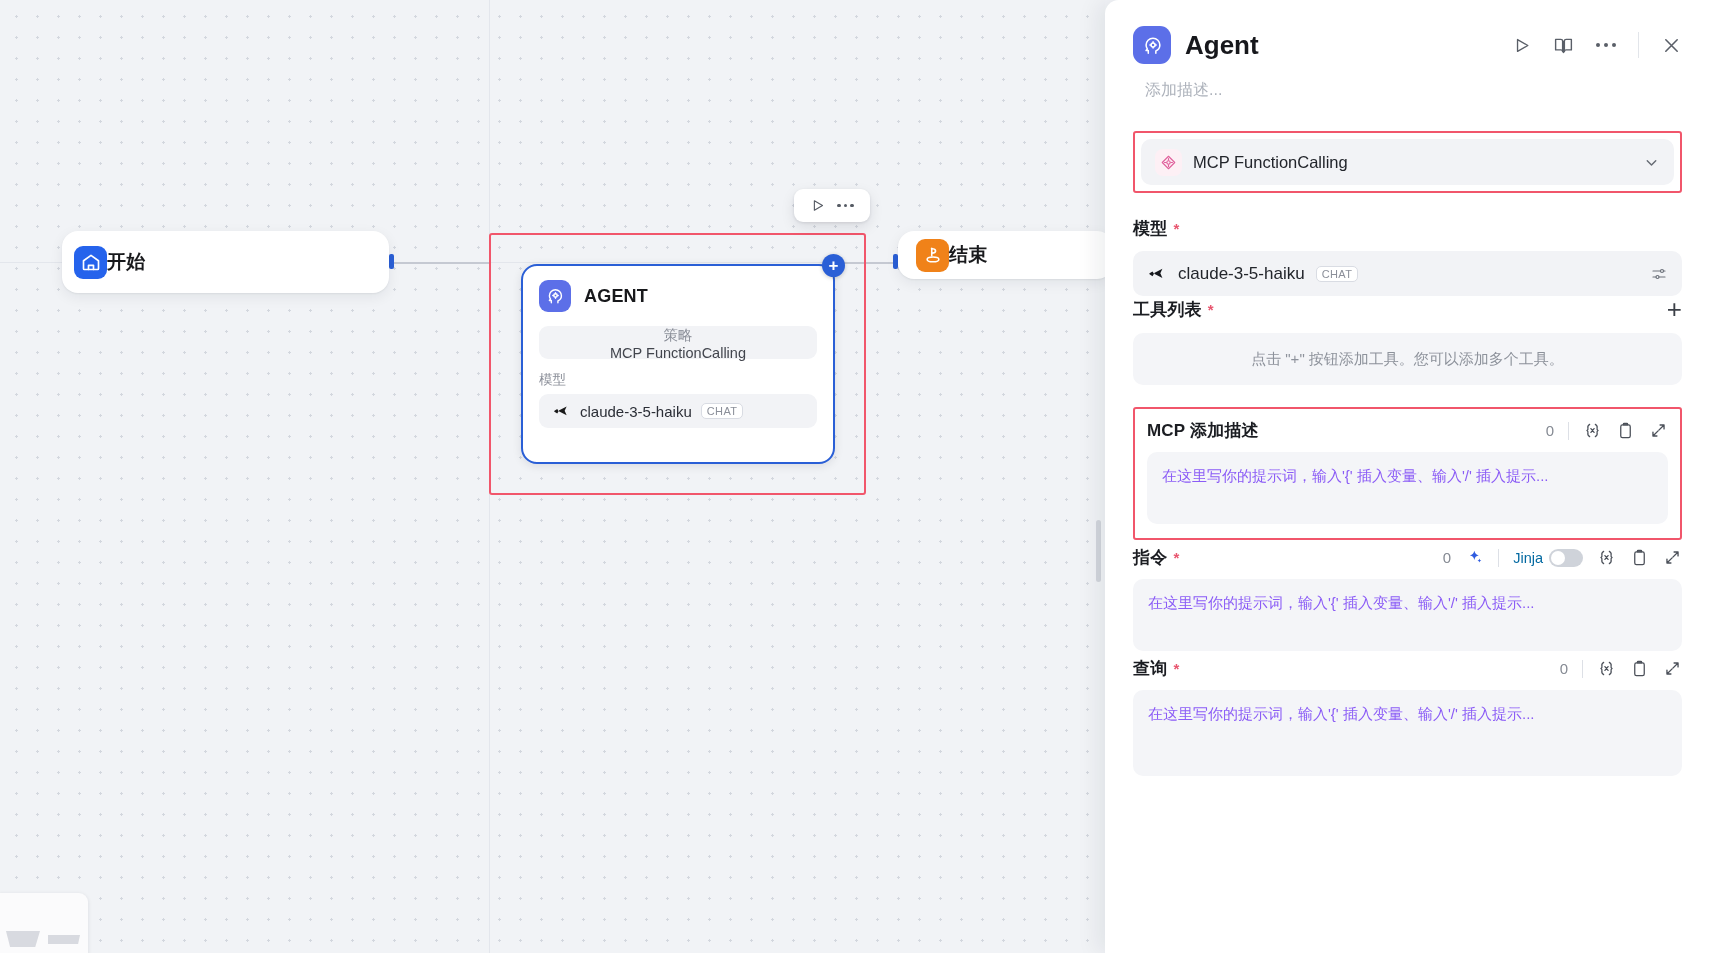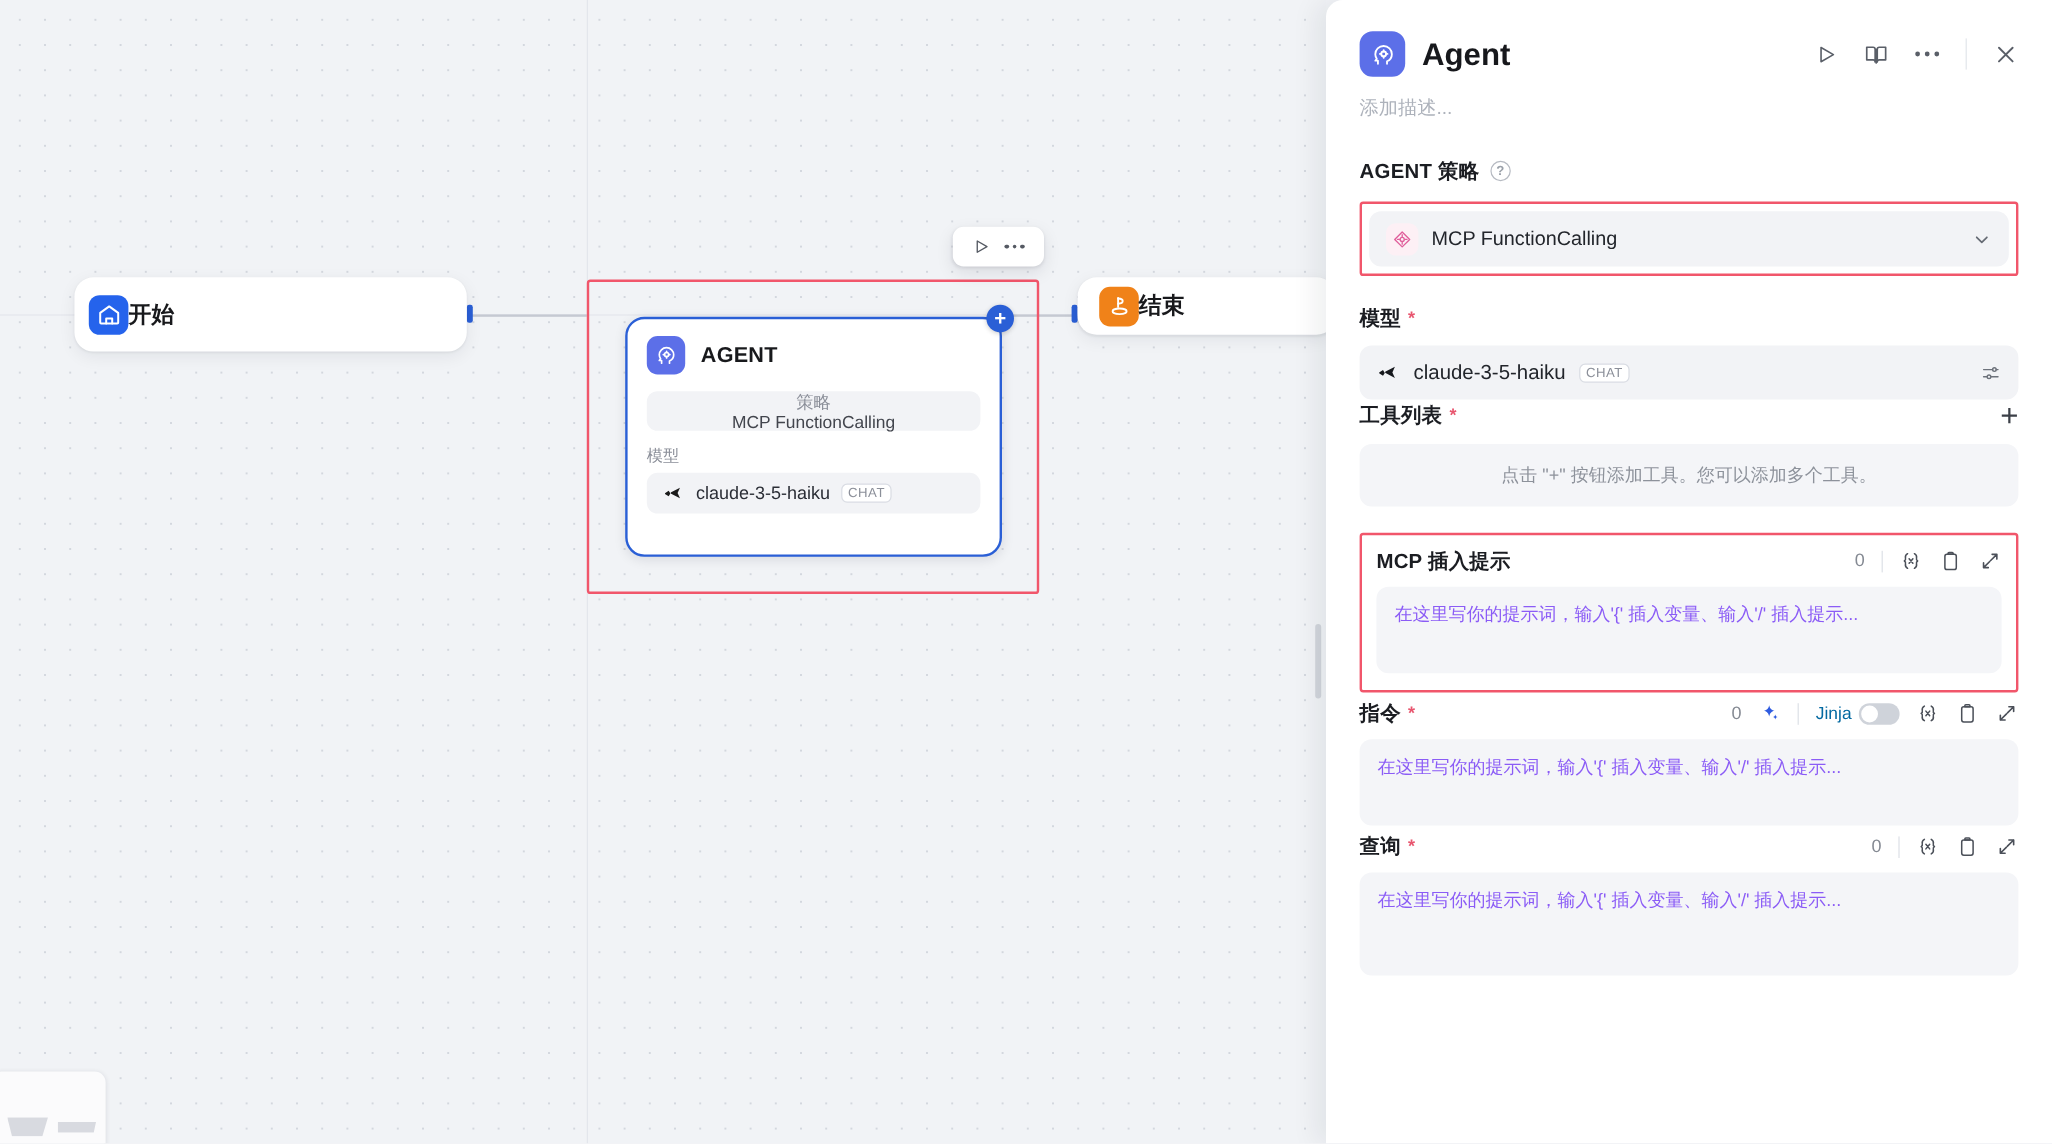--- a/index.html
+++ b/index.html
@@ -136,21 +136,21 @@
   #panel-app-icon {
     width: 38px; height: 38px; border-radius: 11px; background:#5c6fe8;
     display:flex; align-items:center; justify-content:center; flex:0 0 auto;
   }
   #panel-title { font-size: 26px; font-weight: 700; color:#17181c; margin-left: 14px; }
   #panel-header-actions { margin-left:auto; display:flex; align-items:center; gap: 22px; }
   .hicon { color:#5a5f68; display:flex; align-items:center; justify-content:center; }
   .hdivider { width:1px; height:26px; background:#e2e5ea; }
 
   #panel-desc {
-    padding: 16px 28px 0 28px; font-size: 16px; color:#adb2bb;
+    padding: 16px 28px 0 40px; font-size: 16px; color:#adb2bb;
   }
 
   #panel-body { padding: 0 28px; margin-top: 30px; }
 
   .sect-label {
     font-size: 17px; font-weight: 700; color:#1b1d22;
     display:flex; align-items:center; gap: 6px; letter-spacing: .2px;
   }
   .req { color:#e8566f; font-size: 15px; line-height:1; }
   .help-circle {
@@ -352,24 +352,20 @@
               <path d="M5.5 5.5 18.5 18.5M18.5 5.5 5.5 18.5"></path>
             </svg>
         </span>
       </div>
     </div>
 
     <div id="panel-desc">添加描述...</div>
 
     <div id="panel-body">
 
-      <div class="sect-label">
-        <span>AGENT 策略</span>
-        <span class="help-circle">?</span>
-      </div>
       <div id="strategy-wrap">
         <div id="strategy-select">
           <span id="strategy-icon">
             <svg width="17" height="17" viewBox="0 0 24 24" fill="none" stroke="#e0609c" stroke-width="1.6" stroke-linecap="round" stroke-linejoin="round">
               <path d="M12 3.2 20.8 12 12 20.8 3.2 12z"></path>
               <circle cx="12" cy="12" r="2.4"></circle>
               <path d="M12 6.4v2.2M12 15.4v2.2M6.4 12h2.2M15.4 12h2.2"></path>
             </svg>
           </span>
           <span id="strategy-name">MCP FunctionCalling</span>
@@ -409,21 +405,21 @@
           <span class="req">*</span>
         </span>
         <span id="tools-add">+</span>
       </div>
       <div id="tools-empty">点击 "+" 按钮添加工具。您可以添加多个工具。</div>
 
       <div id="mcp-block-wrap">
         <div class="prompt-block">
           <div class="prompt-header">
             <span class="sect-label">
-              <span>MCP 插入提示</span>
+              <span>MCP 添加描述</span>
             </span>
             <span class="prompt-tools">
               <span class="counter">0</span>
               <span class="sep"></span>
               <span class="hicon">
                 <svg width="19" height="19" viewBox="0 0 24 24" fill="none" stroke="#4b5059" stroke-width="1.6" stroke-linecap="round" stroke-linejoin="round">
                   <path d="M8.4 4.3c-2 1.2-2.6 3-2.2 4.6.3 1.3.3 2.3-1.2 3.1 1.5.8 1.5 1.8 1.2 3.1-.4 1.6.2 3.4 2.2 4.6"></path>
                   <path d="M15.6 4.3c2 1.2 2.6 3 2.2 4.6-.3 1.3-.3 2.3 1.2 3.1-1.5.8-1.5 1.8-1.2 3.1.4 1.6-.2 3.4-2.2 4.6"></path>
                   <path d="M10 9.6l4 4.8M14 9.6l-4 4.8"></path>
                 </svg>

